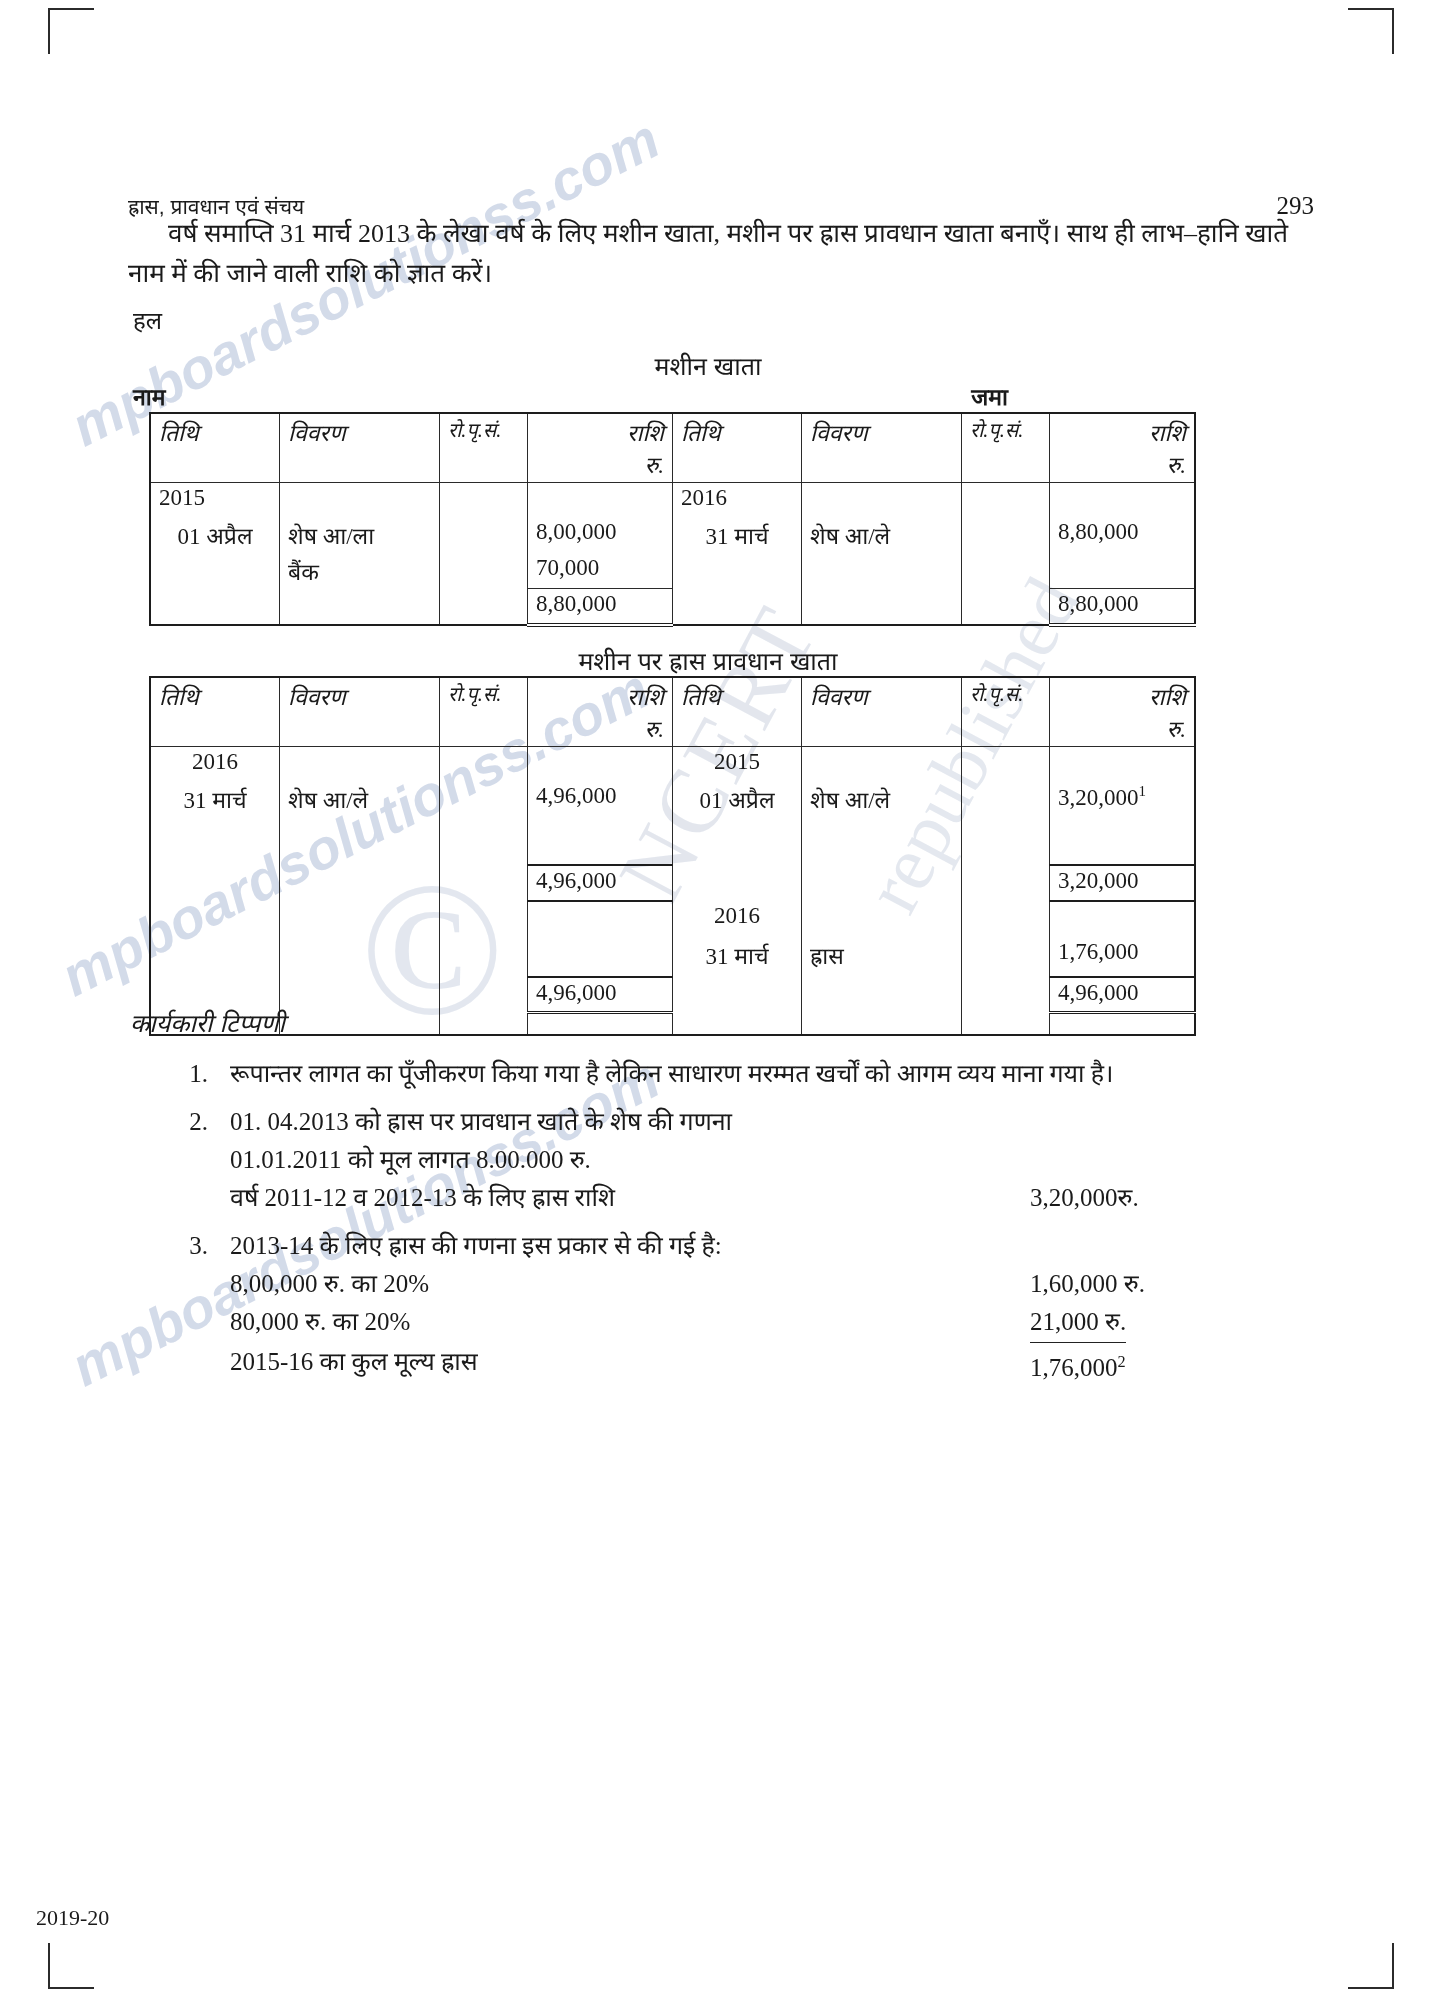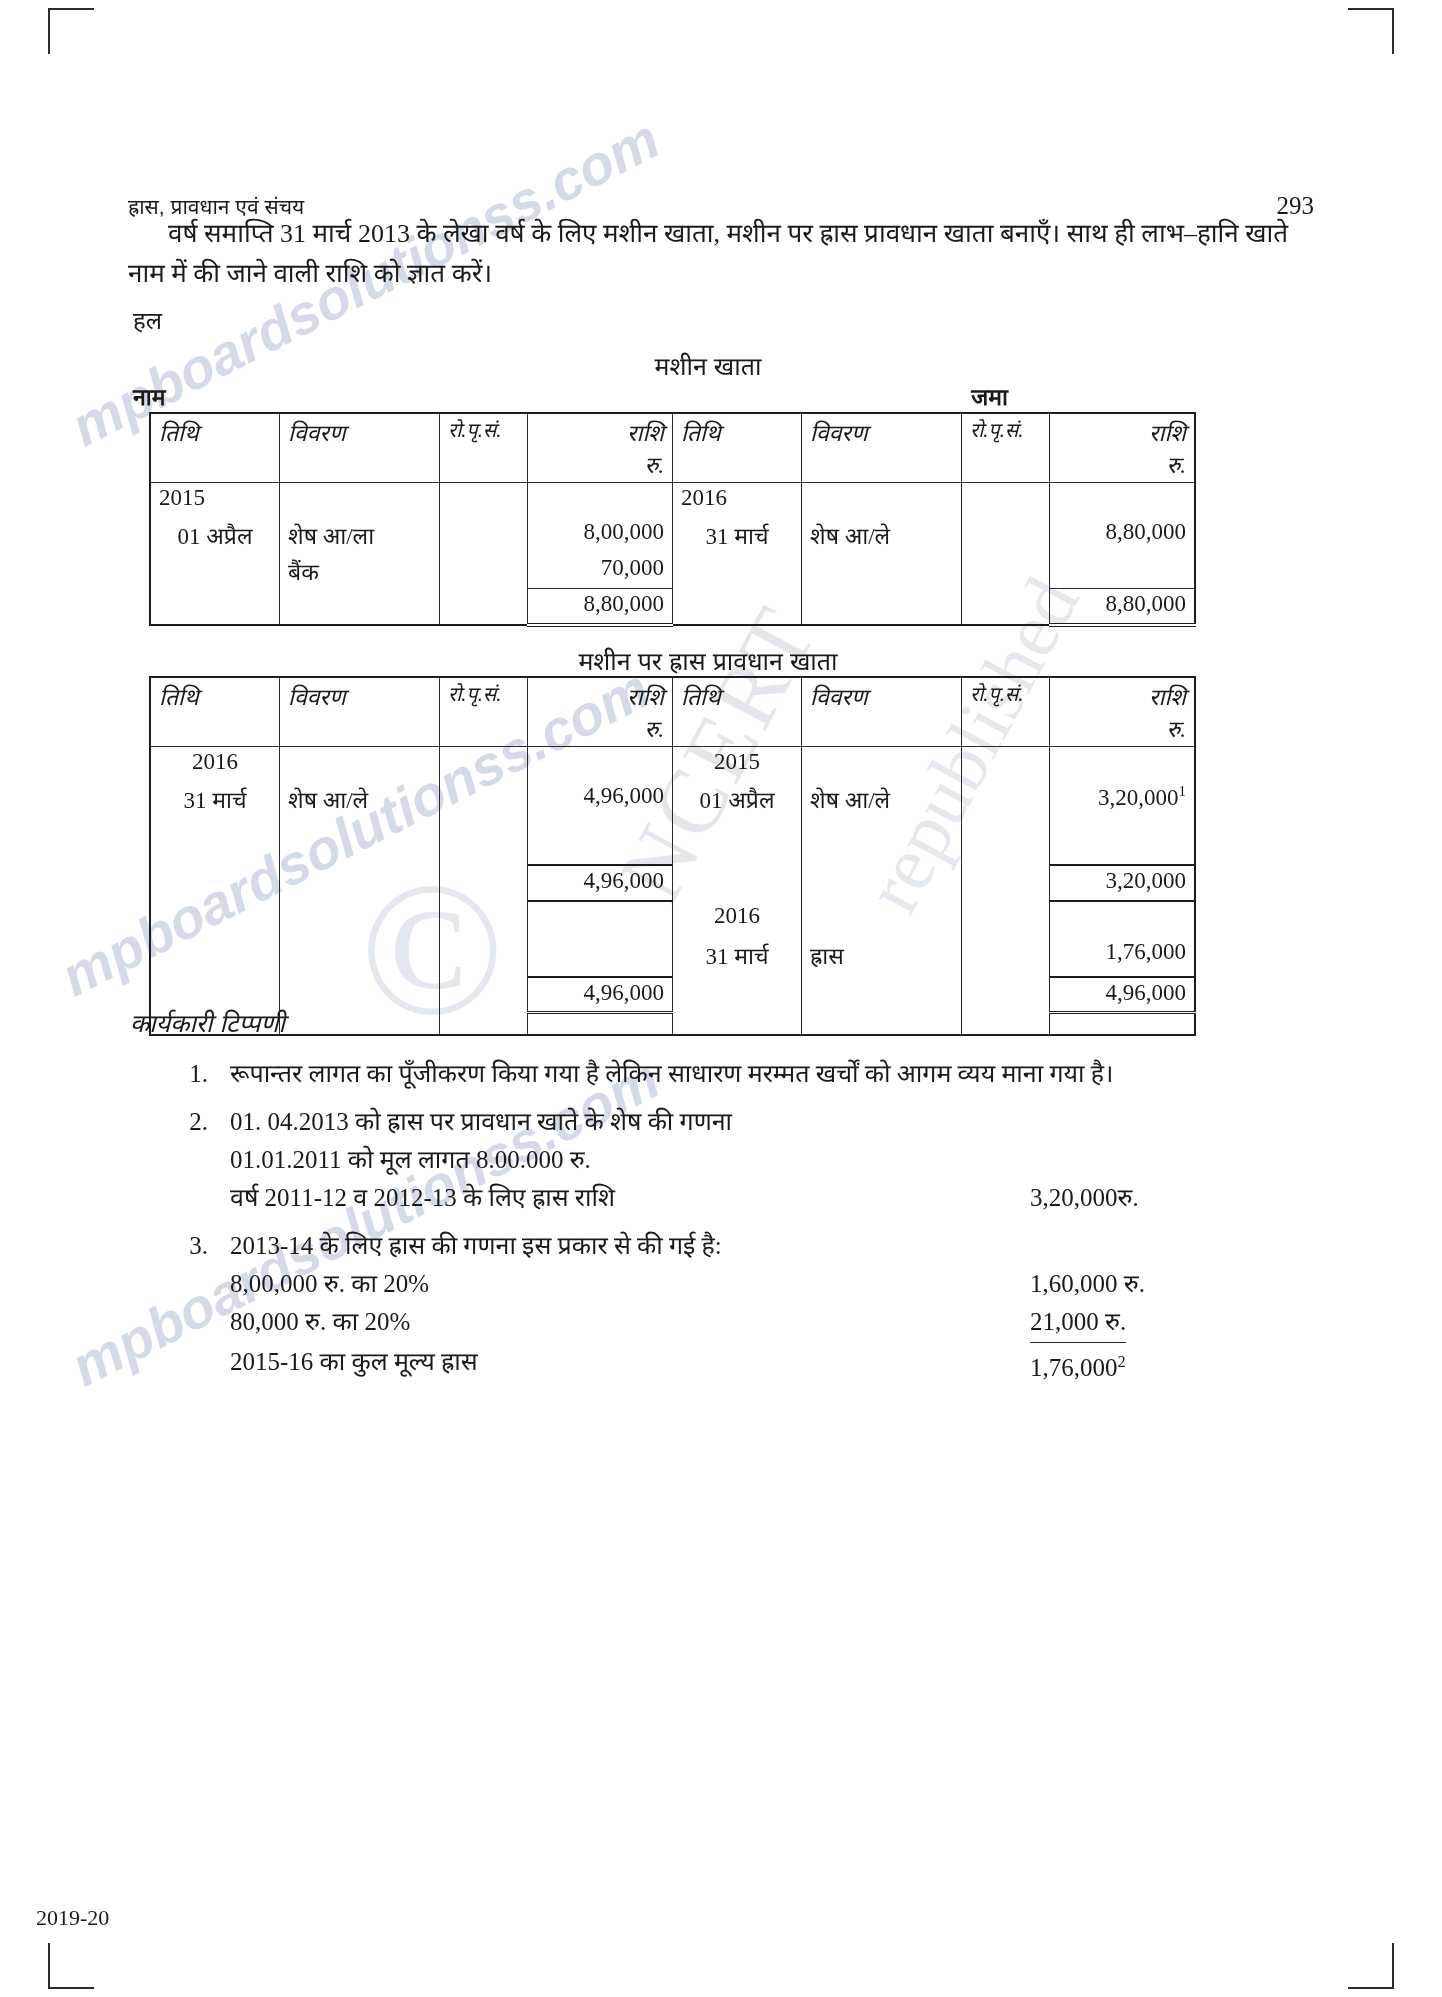--- a/index.html
+++ b/index.html
@@ -151,21 +151,21 @@
     border: 2px solid #1d1d1d;
   }
   .hdr td {
     font-style: italic;
     font-family: "Liberation Serif", serif;
     height: 62px;
   }
   .c-date   { width: 112px; }
   .c-part   { width: 143px; }
   .c-lf     { width: 71px;  }
-  .c-amt    { width: 128px; text-align: right; }
+  .c-amt    { width: 128px; }
   .hdr .c-amt { text-align: right; }
   .hdr .c-lf  { text-align: left; font-size: 20px; }
 
   .ctr { text-align: center; }
   .nb-t { border-top: none !important; }
   .nb-b { border-bottom: none !important; }
 
   .tot {
     border-top: 2px solid #1d1d1d !important;
     border-bottom: 3px double #1d1d1d !important;

